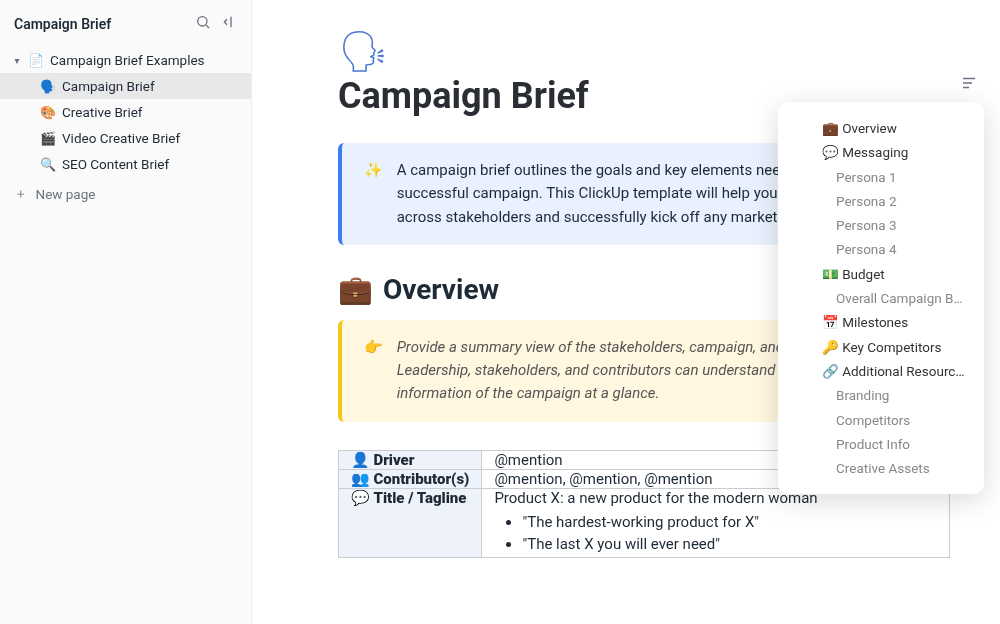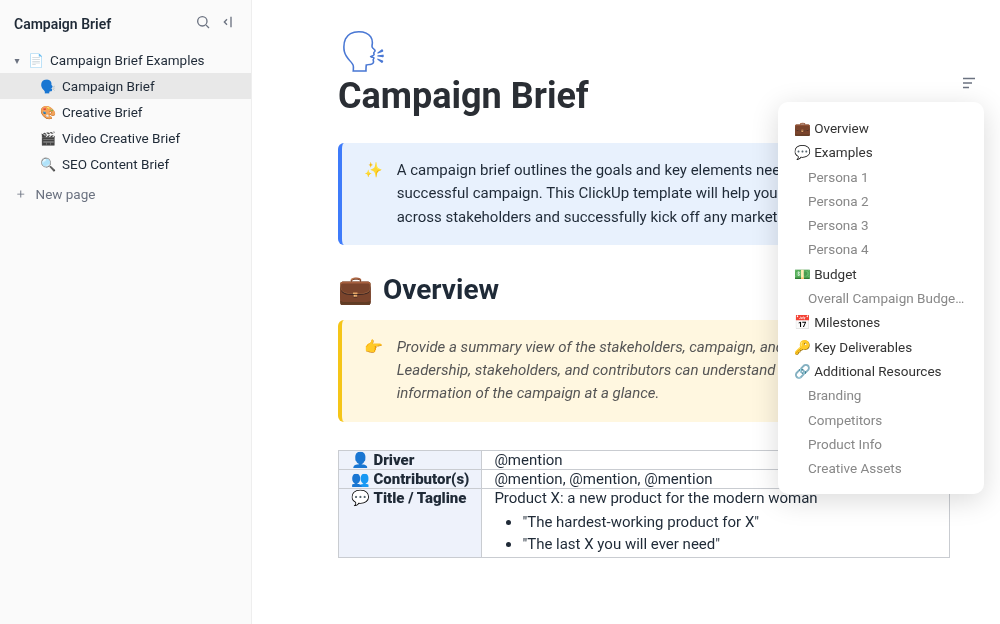--- a/index.html
+++ b/index.html
@@ -23,21 +23,21 @@
 .callout-blue { background:#e8f1fd; border-left:4px solid #3e7bfa; }
 .callout-yellow { background:#fff7e0; border-left:4px solid #f5c518; font-style:italic; color:#555; }
 .h2 { font-size:28px; font-weight:700; margin:8px 0 14px 0; display:flex; gap:10px; align-items:center; }
 table { width:100%; border-collapse:collapse; margin-top:18px; font-size:15px; }
 td { border:1px solid #c9ccd1; padding:0 12px; vertical-align:top; }
 td.k { background:#eef2fb; font-weight:600; width:128px; white-space:nowrap; }
 ul { margin:6px 0 2px 28px; }
 li { margin:4px 0; }
 .toc-btn { position:absolute; top:74px; right:22px; color:#6b7280; cursor:pointer; font-size:18px; }
 .toc { position:absolute; top:102px; right:16px; width:206px; background:#fff; border-radius:10px; box-shadow:0 6px 28px rgba(0,0,0,.15); padding:14px 16px; font-size:13.5px; line-height:1.8; }
-.toc-item { cursor:pointer; color:#333; white-space:nowrap; overflow:hidden; text-overflow:ellipsis; }
+.toc-item { cursor:pointer; color:#333; white-space:nowrap; overflow:hidden; text-overflow:ellipsis;margin-left:28px; }
 .toc-item.sub { padding-left:14px; color:#888; }
 </style>
 </head>
 <body>
 
 <div class="sidebar">
   <div class="sidebar-header">
     <div class="sidebar-title">Campaign Brief</div>
     <div class="sidebar-icons">
       <span>
@@ -132,28 +132,28 @@
 
   <div class="toc-btn">
     <svg width="18" height="18" viewBox="0 0 24 24" fill="none" stroke="currentColor" stroke-width="2">
         <line x1="4" y1="6" x2="20" y2="6"></line>
         <line x1="4" y1="12" x2="16" y2="12"></line>
         <line x1="4" y1="18" x2="12" y2="18"></line>
       </svg>
   </div>
   <div class="toc" id="toc">
       <div class="toc-item">💼 Overview</div>
-      <div class="toc-item">💬 Examples</div>
+      <div class="toc-item">💬 Messaging</div>
       <div class="toc-item sub">Persona 1</div>
       <div class="toc-item sub">Persona 2</div>
       <div class="toc-item sub">Persona 3</div>
       <div class="toc-item sub">Persona 4</div>
       <div class="toc-item">💵 Budget</div>
       <div class="toc-item sub">Overall Campaign Budget: $3,…</div>
       <div class="toc-item">📅 Milestones</div>
-      <div class="toc-item">🔑 Key Deliverables</div>
+      <div class="toc-item">🔑 Key Competitors</div>
       <div class="toc-item">🔗 Additional Resources</div>
       <div class="toc-item sub">Branding</div>
       <div class="toc-item sub">Competitors</div>
       <div class="toc-item sub">Product Info</div>
       <div class="toc-item sub">Creative Assets</div>
     </div>
 </div>
 
 </body></html>

